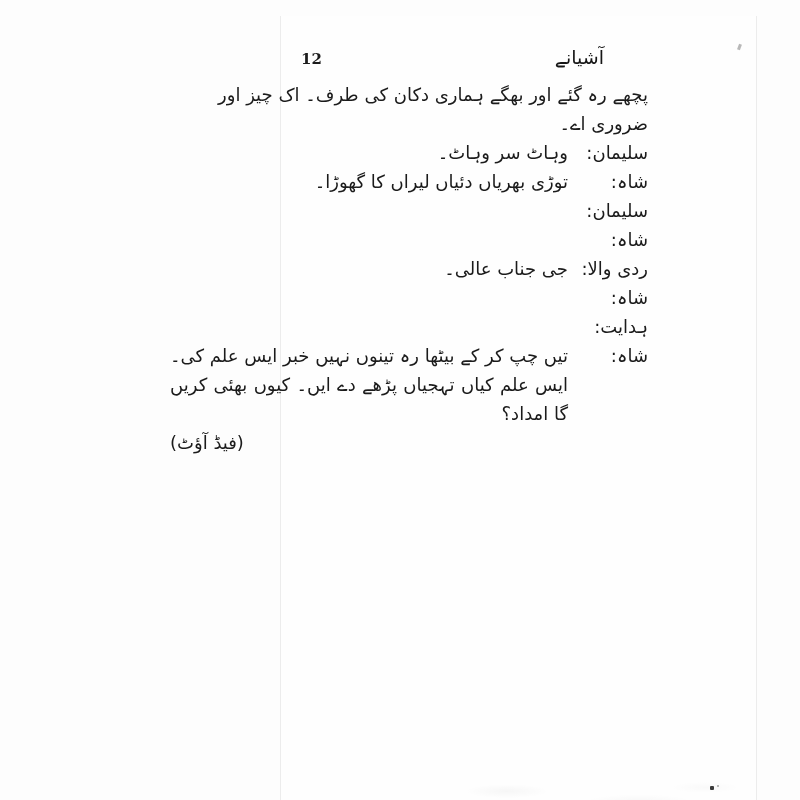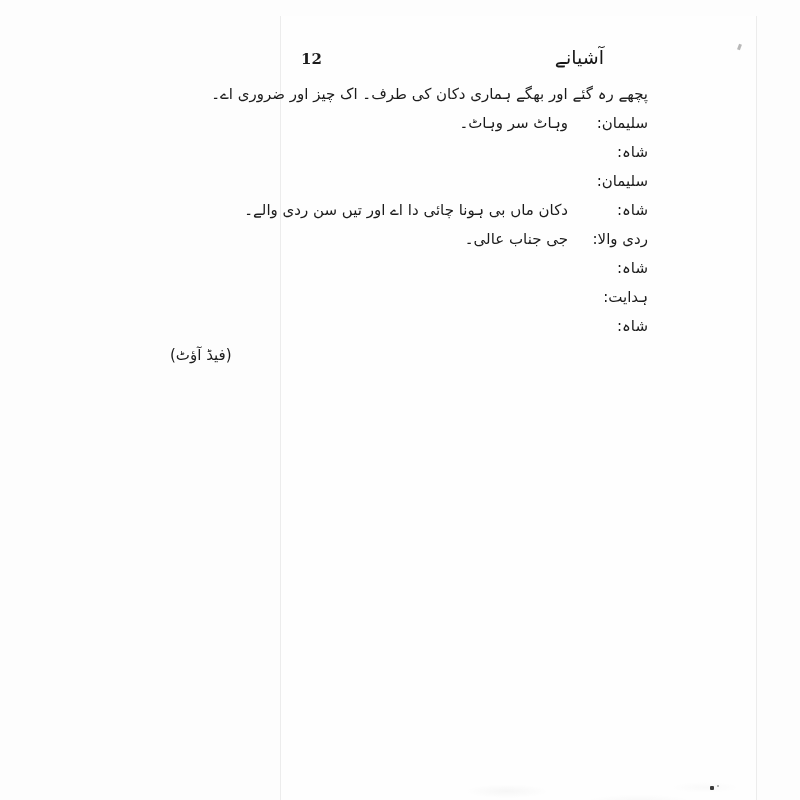--- a/index.html
+++ b/index.html
@@ -52,21 +52,21 @@
     transform: rotate(20deg);
     opacity: 0.7;
   }
 
   .content {
     position: absolute;
     top: 64px;
     right: 152px;
     width: 478px;
     direction: rtl;
-    font-size: 15px;
+    font-size: 18px;
     line-height: 29px;
     color: #1b1b1b;
     text-align: right;
   }
   .continuation {
     margin: 0;
     text-align: right;
   }
   .dialogue-row {
     display: flex;
@@ -122,46 +122,47 @@
 
     <p class="continuation">پچھے رہ گئے اور بھگے ہماری دکان کی طرف۔ اک چیز اور ضروری اے۔</p>
 
     <div class="dialogue-row">
       <span class="speaker">سلیمان:</span>
       <div class="speech">وہاٹ سر وہاٹ۔</div>
     </div>
 
     <div class="dialogue-row">
       <span class="speaker">شاہ:</span>
+      <div class="speech">توڑی بھریاں دئیاں لیراں کا گھوڑا۔</div>
     </div>
 
     <div class="dialogue-row">
       <span class="speaker">سلیمان:</span>
     </div>
 
     <div class="dialogue-row">
       <span class="speaker">شاہ:</span>
-      <div class="speech">دکان ماں بی ہونا چائی دا اے اور تیں سن ردی والے۔</div>
     </div>
 
     <div class="dialogue-row">
       <span class="speaker">ردی والا:</span>
       <div class="speech">جی جناب عالی۔</div>
     </div>
 
     <div class="dialogue-row">
       <span class="speaker">شاہ:</span>
     </div>
 
     <div class="dialogue-row">
       <span class="speaker">ہدایت:</span>
     </div>
 
     <div class="dialogue-row">
       <span class="speaker">شاہ:</span>
+      <div class="speech">تیں چپ کر کے بیٹھا رہ تینوں نہیں خبر ایس علم کی۔ ایس علم کیاں تہجیاں پڑھے دے ایں۔ کیوں بھئی کریں گا امداد؟</div>
     </div>
 
     <p class="stage-direction">(فیڈ آؤٹ)</p>
 
   </div>
 
   <div class="ink-speck"></div>
   <div class="scan-noise"></div>
 
 </div>

